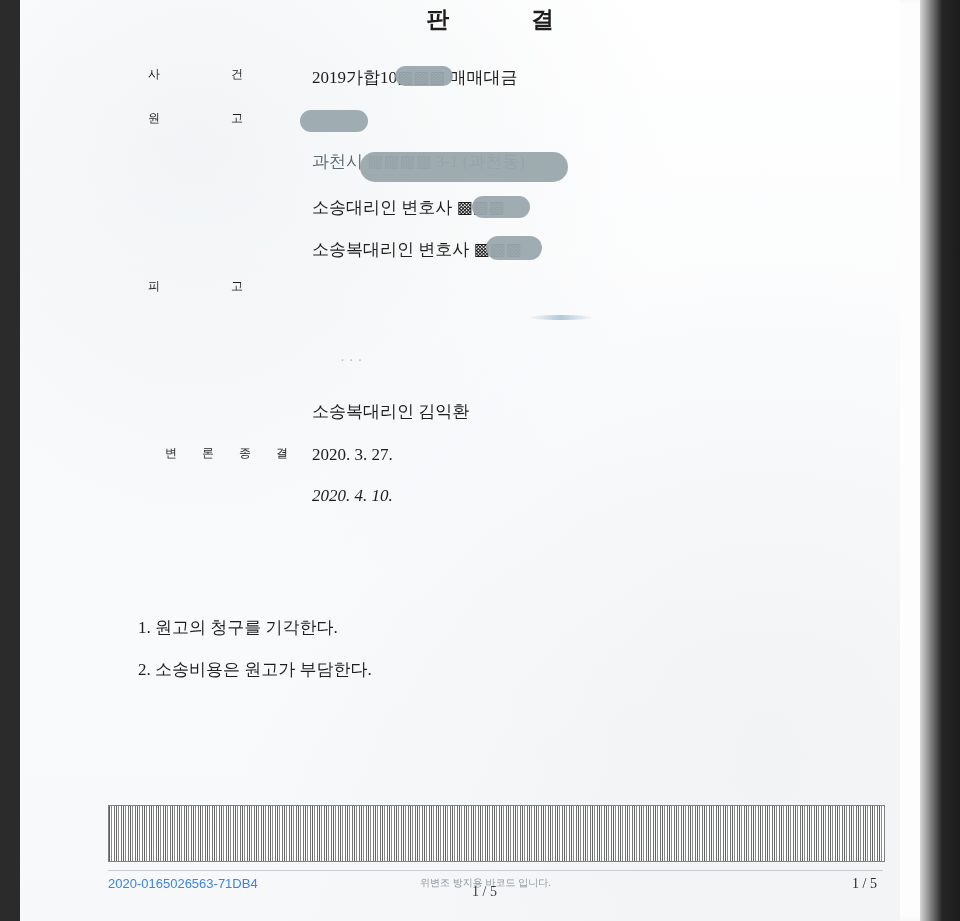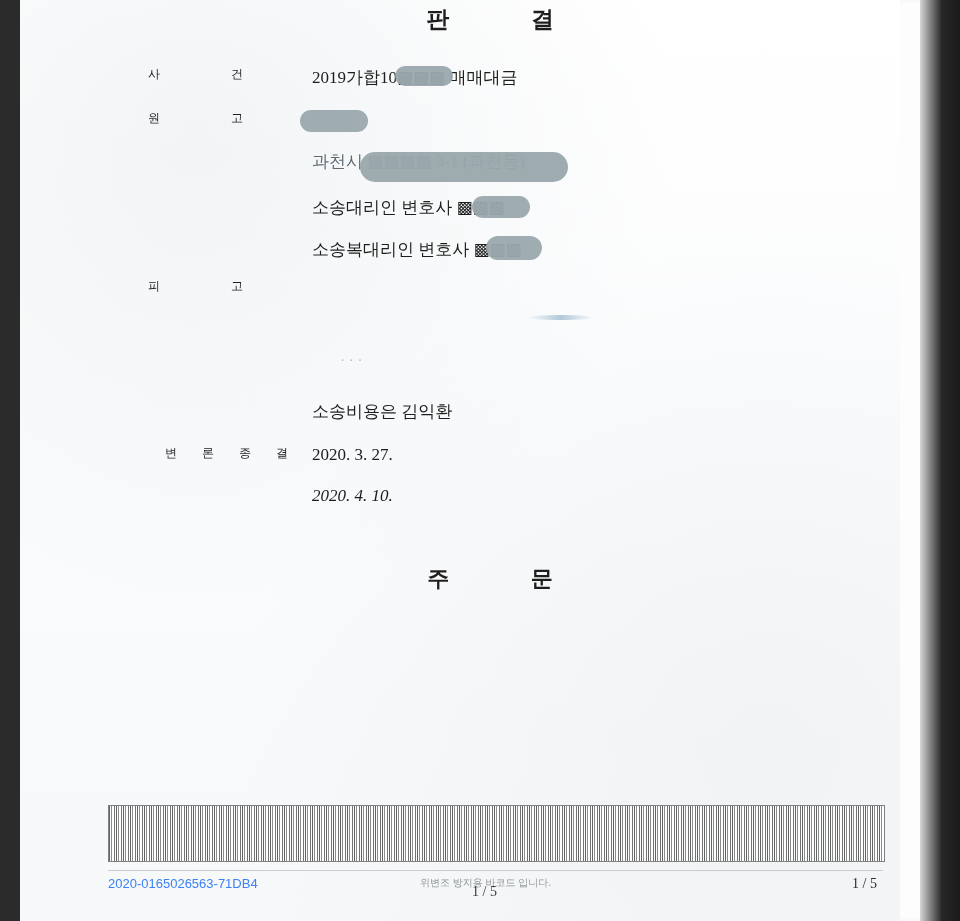--- a/index.html
+++ b/index.html
@@ -199,29 +199,30 @@
     <div class="field-value" style="left:292px; top:196px;">소송대리인 변호사 ▩▩▩</div>
     <div class="redact" style="left:452px; top:196px; width:58px; height:22px;"></div>
 
     <div class="field-value" style="left:292px; top:238px;">소송복대리인 변호사 ▩▩▩</div>
     <div class="redact" style="left:466px; top:236px; width:56px; height:24px;"></div>
 
     <div class="field-label label-2" style="left:128px; top:278px;">피 고</div>
     <div class="smudge" style="left:508px; top:315px; width:66px;"></div>
     <div class="faint" style="left:320px; top:352px;">· · ·</div>
 
-    <div class="body-line" style="left:292px; top:400px;">소송비용은 김익환</div>
+    <div class="body-line" style="left:292px; top:400px;">소송복대리인 김익환</div>
 
     <div class="field-label label-4" style="left:145px; top:445px;">변 론 종 결</div>
     <div class="field-value" style="left:292px; top:445px;">2020. 3. 27.</div>
 
     <div class="field-value" style="left:292px; top:486px;font-style:italic;">2020. 4. 10.</div>
 
-    <div class="section-title">주 문</div>
-
+
+    <div class="body-line" style="left:118px; top:616px;">1. 원고의 청구를 기각한다.</div>
+    <div class="body-line" style="left:118px; top:658px;">2. 소송비용은 원고가 부담한다.</div>
 
     <div class="barcode"></div>
     <div class="footer-rule"></div>
     <div class="footer-left">2020-0165026563-71DB4</div>
     <div class="footer-center-note">위변조 방지용 바코드 입니다.</div>
     <div class="footer-center-page">1 / 5</div>
     <div class="footer-right">1 / 5</div>
   </div>
 
   <div class="sheet-edge"></div>

